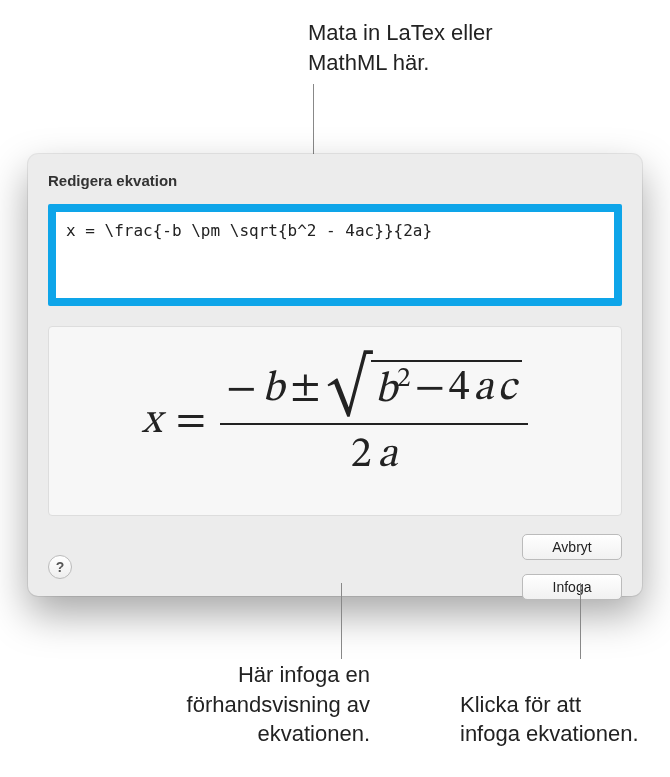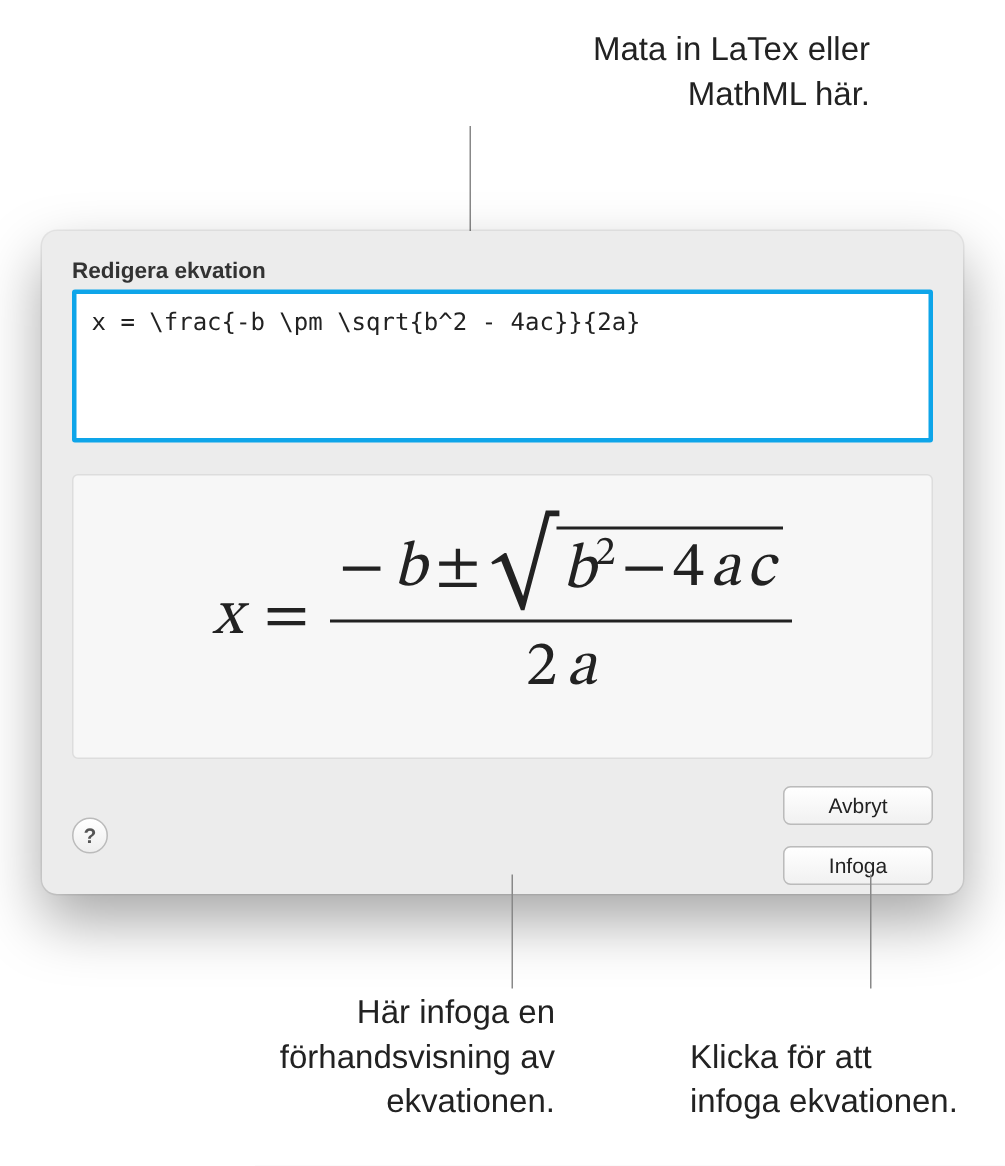--- a/index.html
+++ b/index.html
@@ -18,23 +18,23 @@
     height: 777px;
   }
   .callout {
     position: absolute;
     font-size: 22px;
     line-height: 1.35;
     color: #222;
   }
   .callout.top {
     top: 18px;
-    left: 320px;
+    left: 308px;
     width: 260px;
-    text-align: right;
+    text-align: left;
   }
   .callout.bottom-left {
     bottom: 28px;
     left: 120px;
     width: 250px;
     text-align: right;
   }
   .callout.bottom-right {
     bottom: 28px;
     left: 432px;
@@ -57,27 +57,27 @@
     height: 442px;
     background: #ececec;
     border-radius: 10px;
     box-shadow: 0 18px 40px rgba(0,0,0,0.35), 0 0 0 1px rgba(0,0,0,0.08);
     padding: 18px 20px 16px 20px;
   }
   .dialog-title {
     font-size: 15px;
     font-weight: 600;
     color: #333;
-    margin-bottom: 4px;
+    margin-bottom: 15px;
   }
   .code-input {
     width: 100%;
     height: 102px;
     background: #fff;
-    border: 3px solid #0ea5e9;
+    border: 8px solid #0ea5e9;
     border-radius: 2px;
     padding: 8px 10px;
     font-family: ui-monospace, Menlo, Monaco, monospace;
     font-size: 16px;
     line-height: 1.4;
     color: #222;
     resize: none;
     outline: none;
   }
   .preview {

